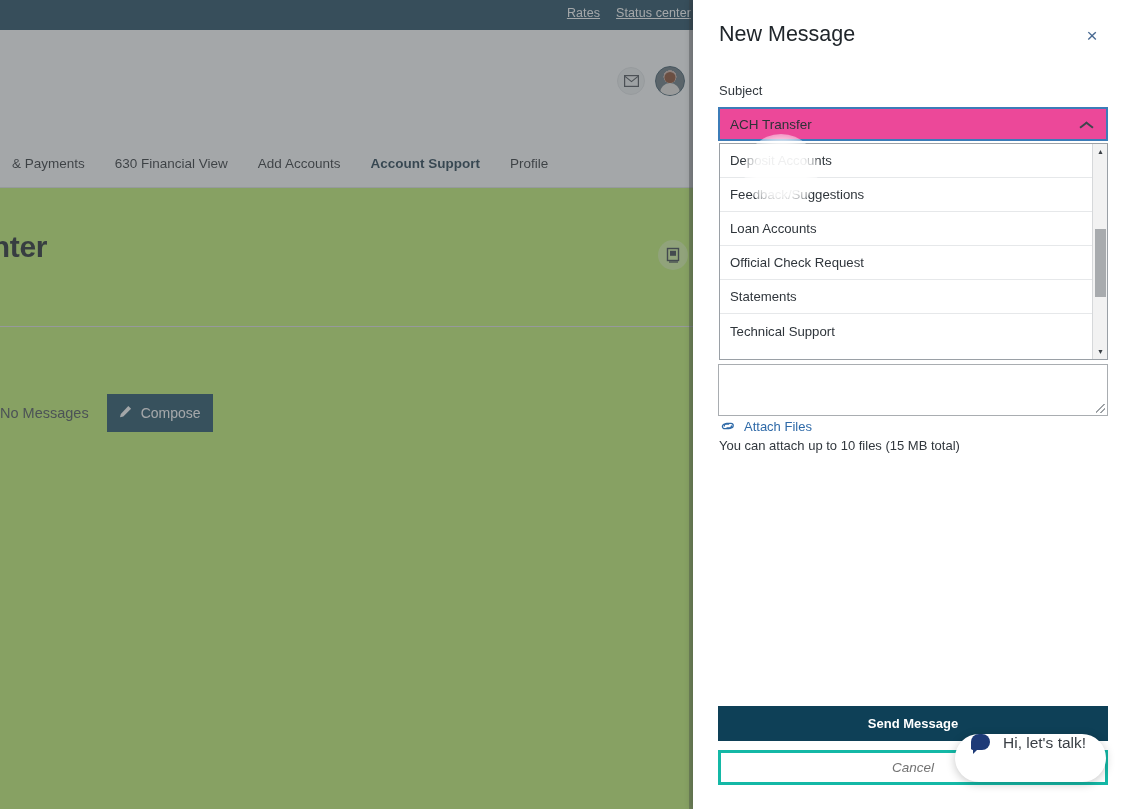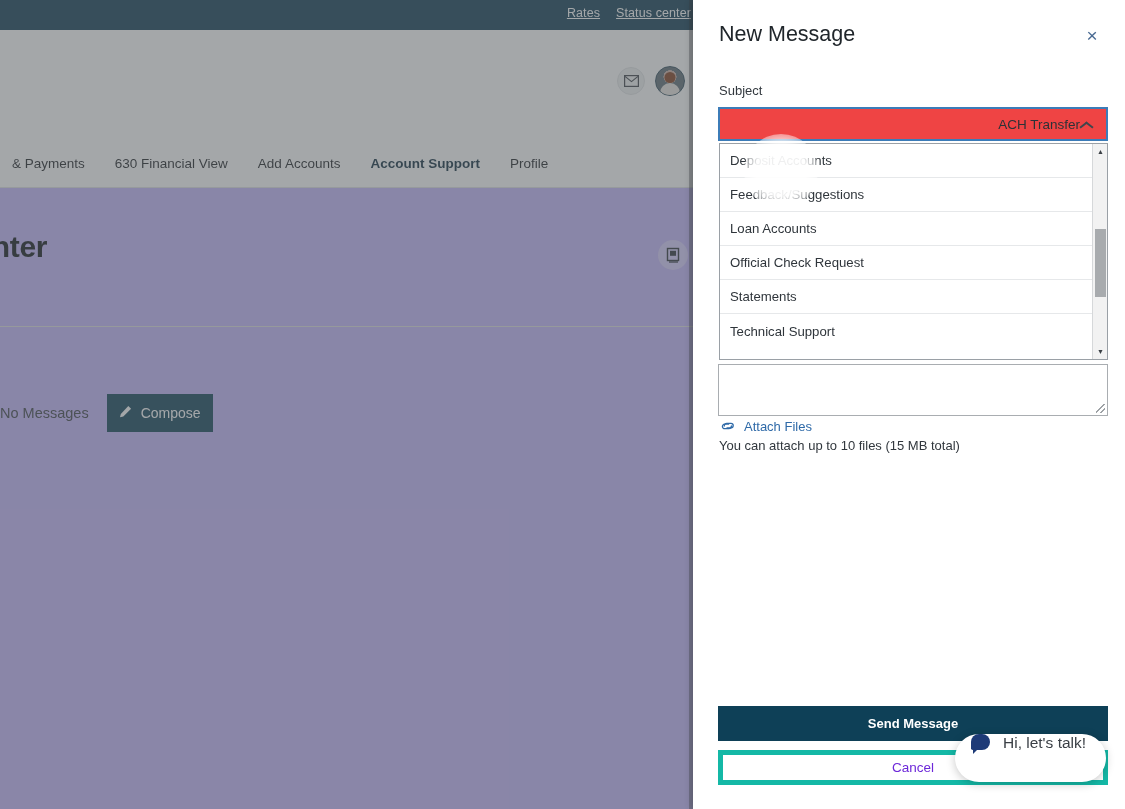--- a/index.html
+++ b/index.html
@@ -5,21 +5,21 @@
   * { box-sizing: border-box; margin: 0; padding: 0; }
   html, body {
     width: 1125px; height: 809px;
     overflow: hidden;
     font-family: "Liberation Sans", sans-serif;
     background: #ffffff;
   }
   #root { position: relative; width: 1125px; height: 809px; }
 
   
-  .bg-page { position: absolute; inset: 0; background: #c4b5fd; }
+  .bg-page { position: absolute; inset: 0; background: #bef264; }
 
   .topbar {
     position: absolute; top: 0; left: 0; width: 1125px; height: 30px;
     background: #0e3a52;
   }
   .topbar-links {
     position: absolute; right: 434px; top: 6px;
     display: flex; gap: 16px; align-items: center;
   }
   .topbar-link {
@@ -134,24 +134,23 @@
   }
 
   .field-label {
     position: absolute; left: 719px; top: 83px;
     font-size: 13px; color: #33393f;
   }
 
   .select-box {
     position: absolute; left: 718px; top: 107px;
     width: 390px; height: 34px;
-    border: 2px solid #3c7cb8; background: #ef4444;
+    border: 2px solid #3c7cb8; background: #ec4899;
     display: flex; align-items: center; padding: 0 10px;
     cursor: pointer;
-    text-align: right;
   }
   .select-value { font-size: 13.5px; color: #2c3237; flex: 1; }
   .chev-up {
     width: 13px; height: 8px; position: relative; margin-right: 3px;
   }
   .chev-up::before, .chev-up::after {
     content: ""; position: absolute; top: 4px; width: 9px; height: 1.6px;
     background: #3e464d;
   }
   .chev-up::before { left: -1px; transform: rotate(-38deg); }
@@ -212,23 +211,23 @@
   .send-btn {
     position: absolute; left: 718px; top: 706px;
     width: 390px; height: 35px;
     background: #0e4057; color: #ffffff;
     border: none; font-size: 13px; font-weight: bold;
     font-family: "Liberation Sans", sans-serif; cursor: pointer;
   }
   .cancel-btn {
     position: absolute; left: 718px; top: 750px;
     width: 390px; height: 35px;
-    background: #ffffff; color: #6d28d9;
-    border: 5px solid #14b8a6; font-size: 13.5px;
-    font-family: "Liberation Sans", sans-serif; cursor: pointer;
+    background: #ffffff; color: #737373;
+    border: 3px solid #14b8a6; font-size: 13.5px;
+    font-family: "Liberation Sans", sans-serif; cursor: pointer; font-style: italic;
   }
 
   
   .chat-widget {
     position: absolute; left: 955px; top: 734px;
     height: 48px; padding: 0 20px 0 16px;
     background: #ffffff; border-radius: 24px;
     box-shadow: 0 2px 10px rgba(0,0,0,.22);
     display: flex; align-items: flex-start; gap: 13px; cursor: pointer;
   }

